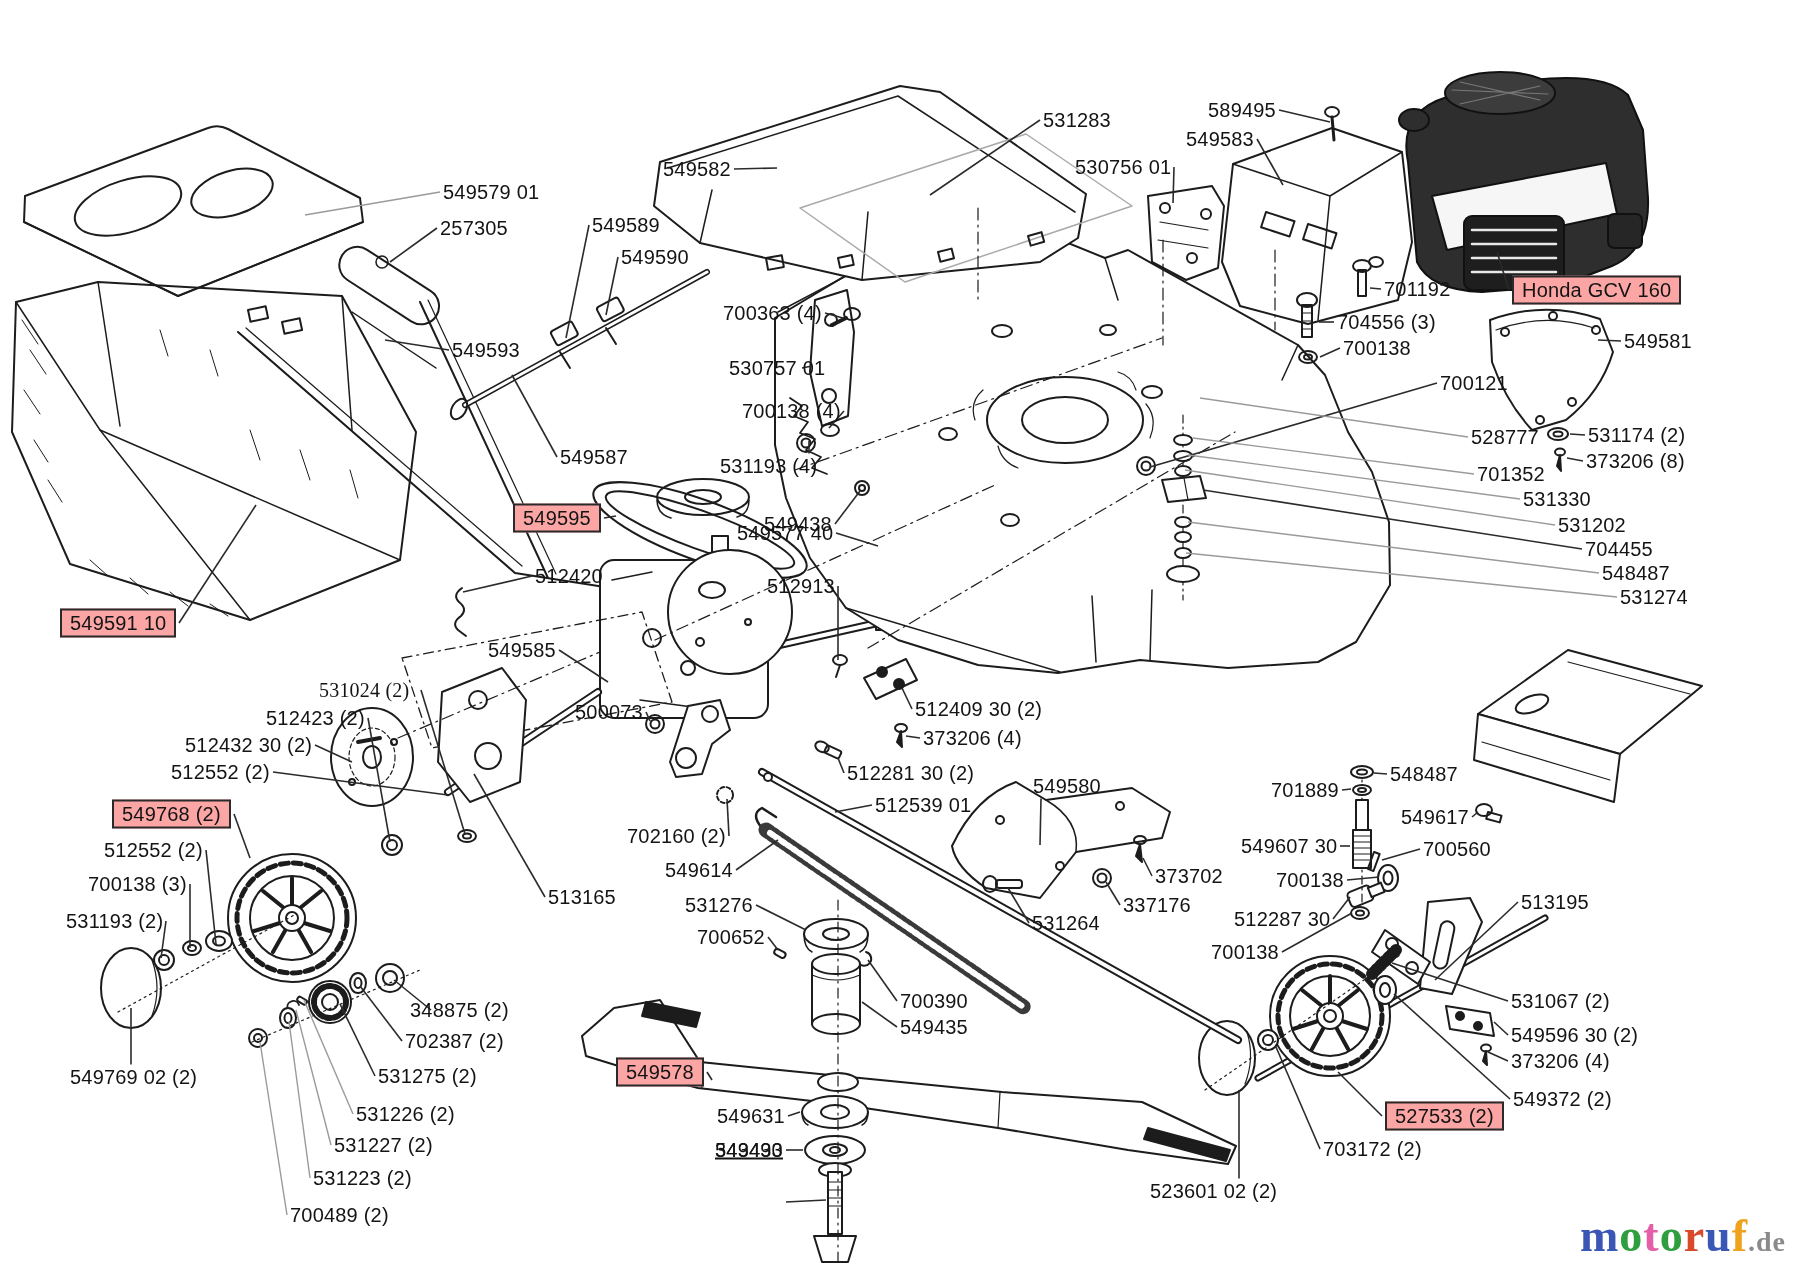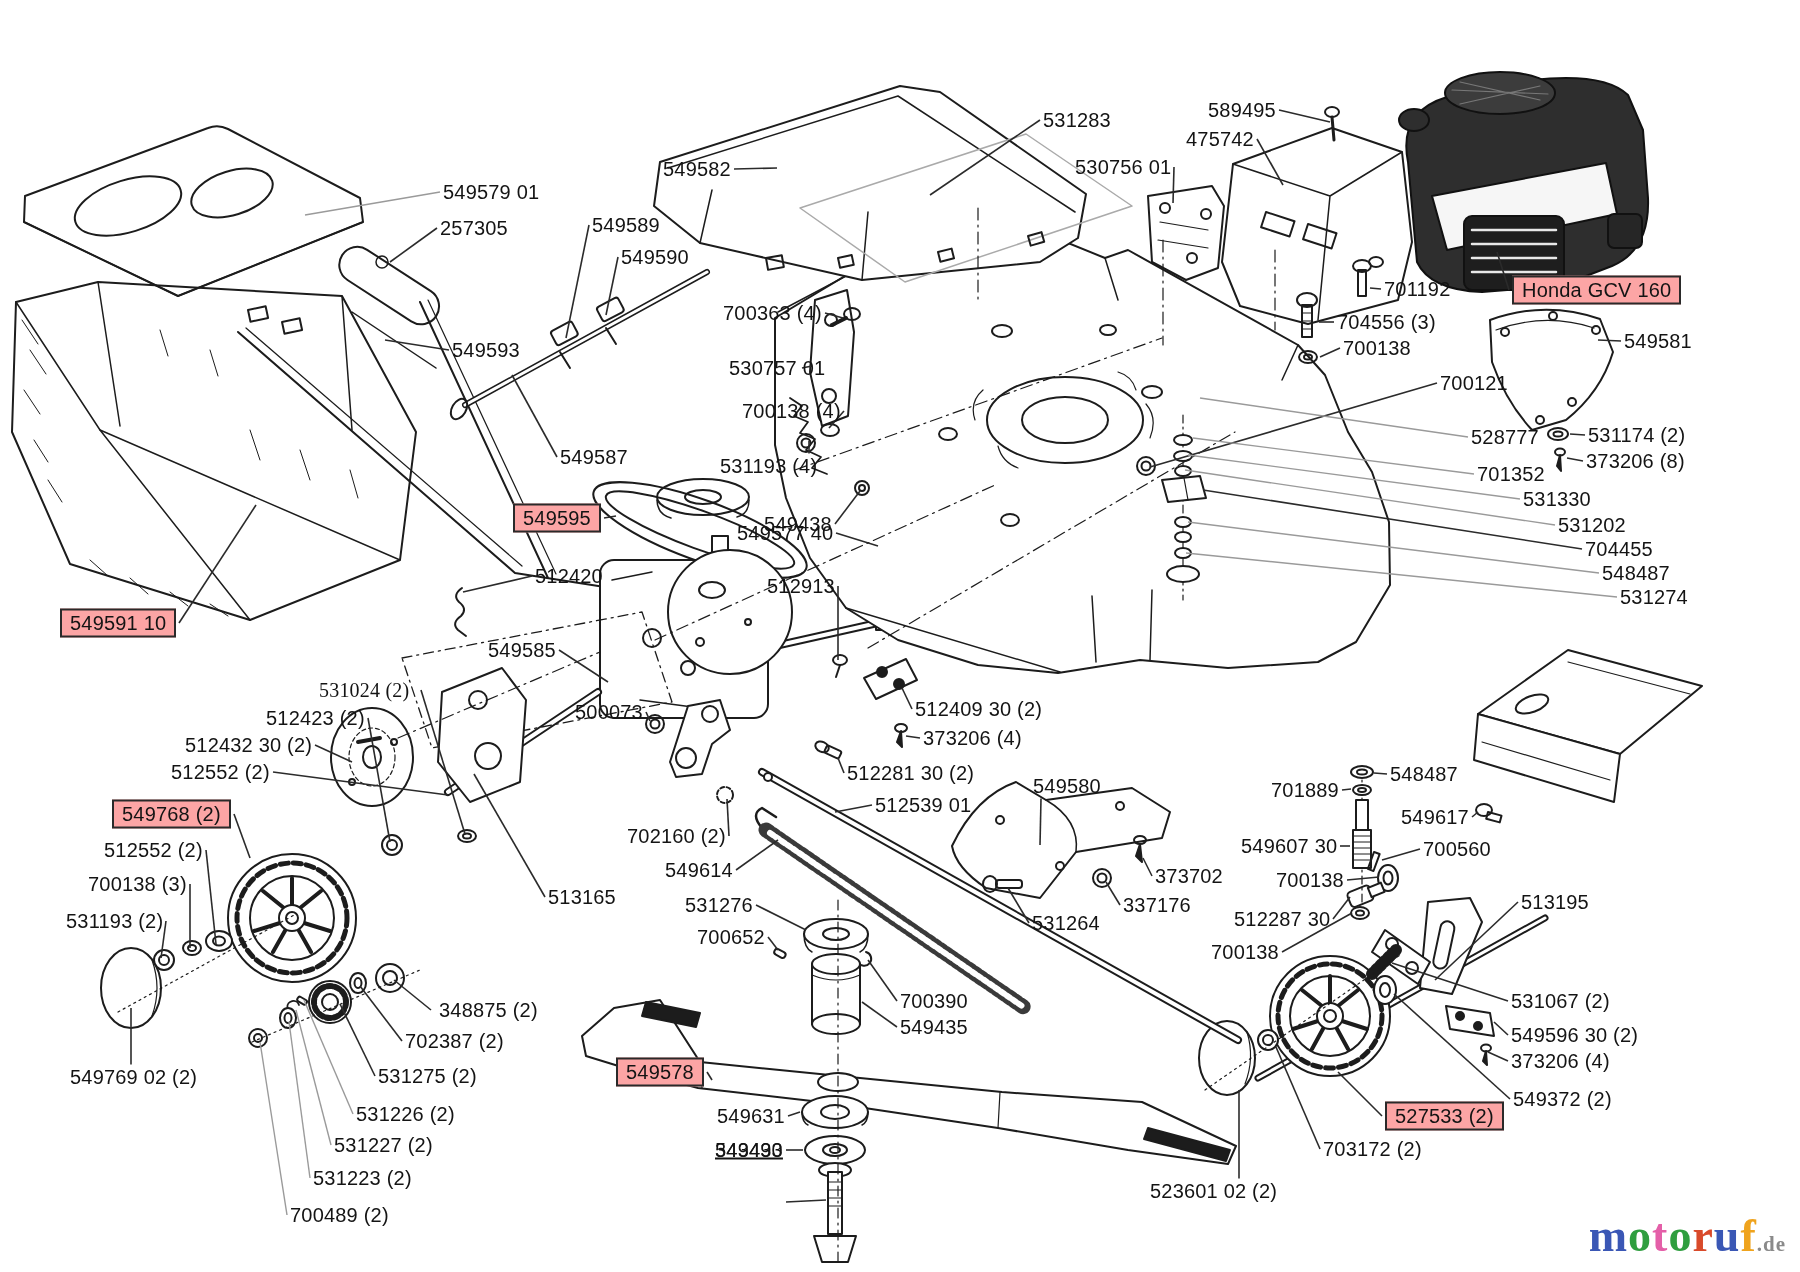--- a/index.html
+++ b/index.html
@@ -6,21 +6,21 @@
   #stage{position:relative;width:1800px;height:1272px;background:#fff;overflow:hidden;
          font-family:"Liberation Sans",sans-serif;}
   #art,#leads{position:absolute;left:0;top:0;}
   #leads{pointer-events:none;}
   #labels{position:absolute;left:0;top:0;width:100%;height:100%;}
   .lbl{position:absolute;transform:translateY(-50%);font-size:20px;color:#141414;
        white-space:nowrap;letter-spacing:.2px;line-height:1.05;}
   .lbl.boxed{border:2px solid #2a2a2a;padding:2px 8px;background:#fca5a5;}
   #wm{position:absolute;right:14px;bottom:10px;font-family:"Liberation Serif",serif;
       font-weight:bold;font-size:46px;letter-spacing:1px;}
-  #wm .suf{font-size:21px;font-weight:bold;}
+  #wm .suf{font-size:28px;font-weight:bold;}
 </style>
 </head>
 <body>
 
 <div id="stage">
 
 <svg id="art" width="1800" height="1272" viewBox="0 0 1800 1272">
 <g fill="none" stroke="#1c1c1c" stroke-width="2" stroke-linejoin="round" stroke-linecap="round">
 
   <g>
@@ -578,21 +578,21 @@
     </svg>
 
 <div id="labels">
       <div class="lbl" style="left: 443px; top: 192px;">549579 01</div>
       <div class="lbl" style="left: 440px; top: 228px;">257305</div>
       <div class="lbl" style="left: 592px; top: 225px;">549589</div>
       <div class="lbl" style="left: 621px; top: 257px;">549590</div>
       <div class="lbl" style="left: 663px; top: 169px;">549582</div>
       <div class="lbl" style="left: 1043px; top: 120px;">531283</div>
       <div class="lbl" style="left: 1208px; top: 110px;">589495</div>
-      <div class="lbl" style="left: 1186px; top: 139px;">475742</div>
+      <div class="lbl" style="left: 1186px; top: 139px;">549583</div>
       <div class="lbl" style="left: 1075px; top: 167px;">530756 01</div>
       <div class="lbl" style="left: 1384px; top: 289px;">701192</div>
       <div class="lbl boxed" style="left: 1512px; top: 290px;">Honda GCV 160</div>
       <div class="lbl" style="left: 1337px; top: 322px;">704556 (3)</div>
       <div class="lbl" style="left: 1343px; top: 348px;">700138</div>
       <div class="lbl" style="left: 1624px; top: 341px;">549581</div>
       <div class="lbl" style="left: 1440px; top: 383px;">700121</div>
       <div class="lbl" style="left: 1471px; top: 437px;">528777</div>
       <div class="lbl" style="left: 1588px; top: 435px;">531174 (2)</div>
       <div class="lbl" style="left: 1586px; top: 461px;">373206 (8)</div>
@@ -617,21 +617,21 @@
       <div class="lbl boxed" style="left: 60px; top: 623px;">549591 10</div>
       <div class="lbl" style="left: 319px; top: 690px; font-family: Liberation Serif, serif;">531024 (2)</div>
       <div class="lbl" style="left: 266px; top: 718px;">512423 (2)</div>
       <div class="lbl" style="left: 185px; top: 745px;">512432 30 (2)</div>
       <div class="lbl" style="left: 171px; top: 772px;">512552 (2)</div>
       <div class="lbl boxed" style="left: 112px; top: 814px;">549768 (2)</div>
       <div class="lbl" style="left: 104px; top: 850px;">512552 (2)</div>
       <div class="lbl" style="left: 88px; top: 884px;">700138 (3)</div>
       <div class="lbl" style="left: 66px; top: 921px;">531193 (2)</div>
       <div class="lbl" style="left: 70px; top: 1077px;">549769 02 (2)</div>
-      <div class="lbl" style="left: 439px; top: 1010px; text-align: center;">348875 (2)</div>
+      <div class="lbl" style="left: 410px; top: 1010px; text-align: center;">348875 (2)</div>
       <div class="lbl" style="left: 405px; top: 1041px;">702387 (2)</div>
       <div class="lbl" style="left: 378px; top: 1076px;">531275 (2)</div>
       <div class="lbl" style="left: 356px; top: 1114px;">531226 (2)</div>
       <div class="lbl" style="left: 334px; top: 1145px;">531227 (2)</div>
       <div class="lbl" style="left: 313px; top: 1178px;">531223 (2)</div>
       <div class="lbl" style="left: 290px; top: 1215px;">700489 (2)</div>
       <div class="lbl" style="left: 575px; top: 712px;">500073</div>
       <div class="lbl" style="left: 627px; top: 836px;">702160 (2)</div>
       <div class="lbl" style="left: 847px; top: 773px;">512281 30 (2)</div>
       <div class="lbl" style="left: 875px; top: 805px;">512539 01</div>

